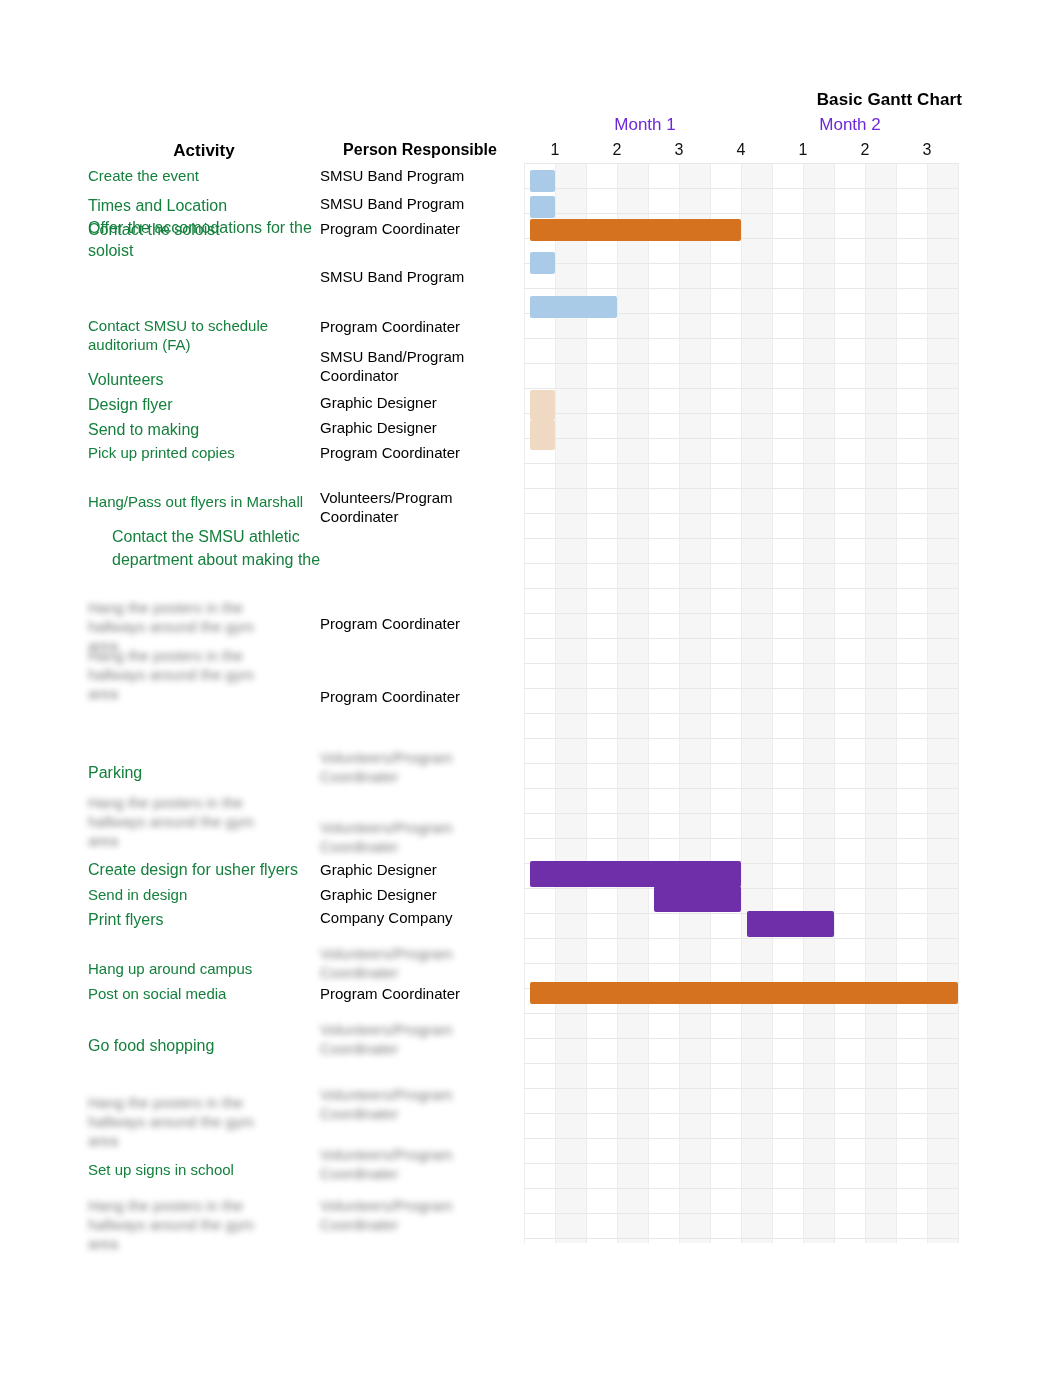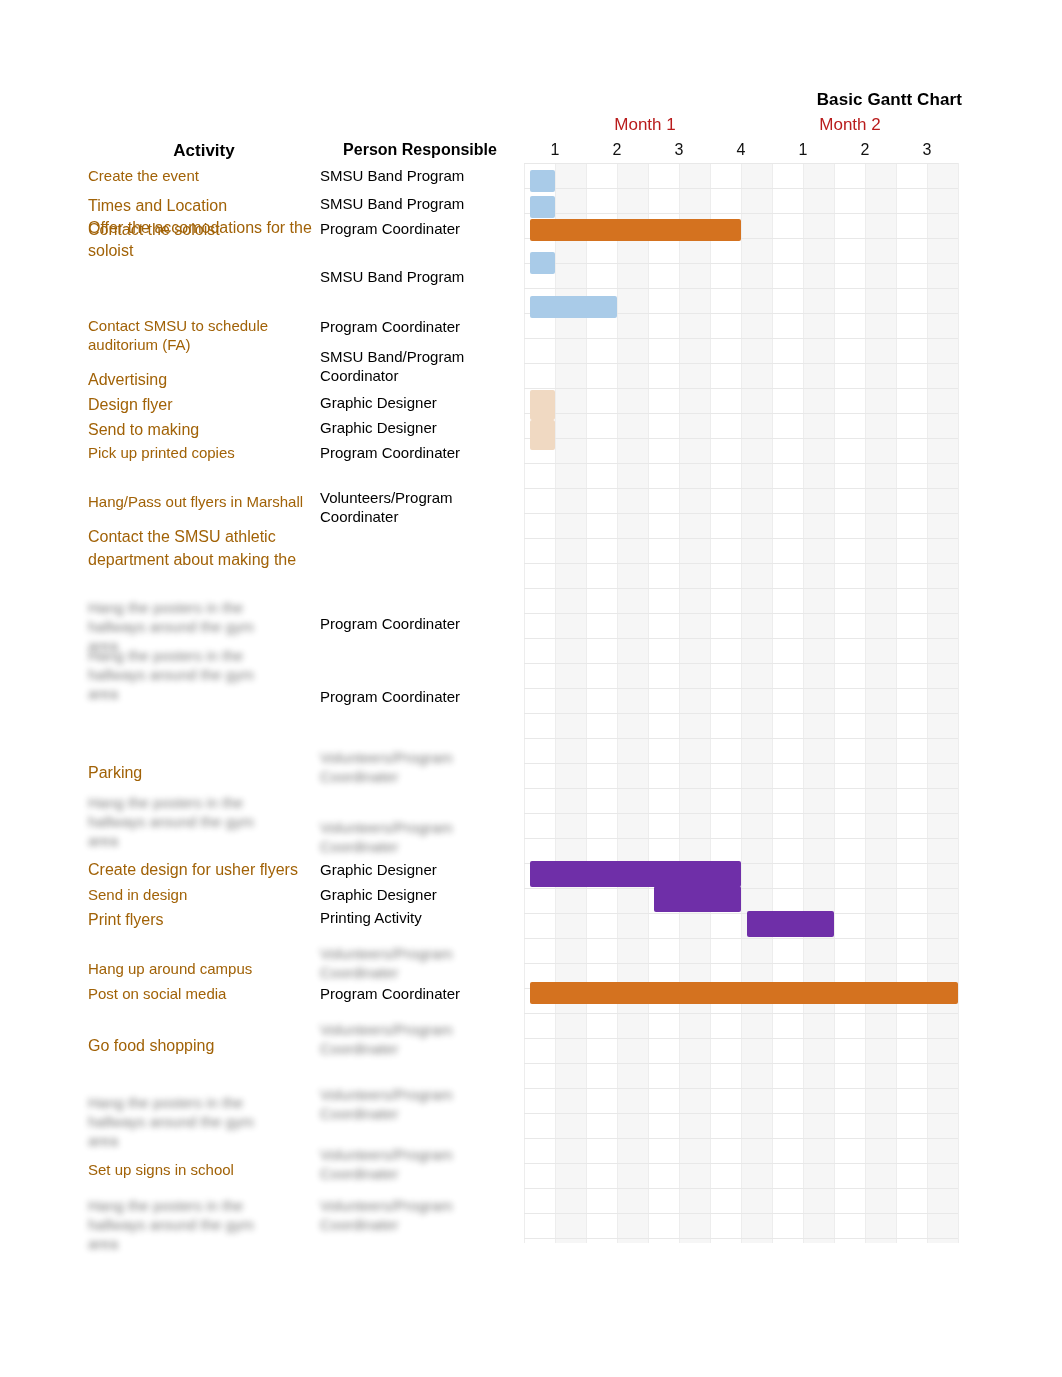--- a/index.html
+++ b/index.html
@@ -26,21 +26,21 @@
     position:absolute;left:88px;top:141px;width:232px;
     text-align:center;font-size:17px;font-weight:bold;
   }
   #hdr-person{
     position:absolute;left:320px;top:141px;width:200px;
     text-align:center;font-size:16px;font-weight:bold;
   }
 
   
   .month-label{
-    position:absolute;top:115px;font-size:17px;text-align:center;color:#b91c1c;
+    position:absolute;top:115px;font-size:17px;text-align:center;color:#6d28d9;
   }
   #month-1{left:560px;width:170px;}
   #month-2{left:790px;width:120px;}
 
   .week-label{
     position:absolute;top:141px;width:26px;text-align:center;
     font-size:16px;color:#111;
   }
 
   
@@ -62,21 +62,21 @@
   }
 
   
   .bar{
     position:absolute;height:18px;border-radius:2px;
   }
 
   
   .act{
     position:absolute;left:88px;width:236px;
-    font-size:15px;line-height:19px;color:#a16207;
+    font-size:15px;line-height:19px;color:#15803d;
   }
   .act.big{font-size:16px;line-height:23px;}
   .per{
     position:absolute;left:320px;width:200px;
     font-size:15px;line-height:19px;color:#000;
   }
   .blurred{
     filter:blur(3.4px);
     color:#2a2a2a;
     opacity:.62;
@@ -194,26 +194,26 @@
       <div class="bar" title="Print flyers" style="left: 747px; width: 87px; top: 911px; height: 26px; background: rgb(111, 47, 168);"></div>
       <div class="bar" title="Post on social media" style="left: 530px; width: 428px; top: 982px; height: 22px; background: rgb(212, 114, 31);"></div>
     </div>
 
   <div id="text-layer">
       <div class="act" style="top: 166px;">Create the event</div>
       <div class="act big" style="top: 194px;">Times and Location</div>
       <div class="act big" style="top: 218px;">Contact the soloist</div>
       <div class="act big" style="top: 216px; width: 230px;">Offer the accomodations for the soloist</div>
       <div class="act" style="top: 316px;">Contact SMSU to schedule auditorium (FA)</div>
-      <div class="act big" style="top: 368px;">Advertising</div>
+      <div class="act big" style="top: 368px;">Volunteers</div>
       <div class="act big" style="top: 393px;">Design flyer</div>
       <div class="act big" style="top: 418px;">Send to making</div>
       <div class="act" style="top: 443px;">Pick up printed copies</div>
       <div class="act" style="top: 492px; width: 250px;">Hang/Pass out flyers in Marshall</div>
-      <div class="act big" style="top: 525px;">Contact the SMSU athletic department about making the</div>
+      <div class="act big" style="top: 525px; margin-left: 24px;">Contact the SMSU athletic department about making the</div>
       <div class="act blurred" style="top: 598px; width: 200px;">Hang the posters in the hallways around the gym area</div>
       <div class="act blurred" style="top: 646px; width: 200px;">Hang the posters in the hallways around the gym area</div>
       <div class="act big" style="top: 761px;">Parking</div>
       <div class="act blurred" style="top: 793px; width: 200px;">Hang the posters in the hallways around the gym area</div>
       <div class="act big" style="top: 858px; width: 245px;">Create design for usher flyers</div>
       <div class="act" style="top: 885px;">Send in design</div>
       <div class="act big" style="top: 908px;">Print flyers</div>
       <div class="act" style="top: 959px;">Hang up around campus</div>
       <div class="act" style="top: 984px;">Post on social media</div>
       <div class="act big" style="top: 1034px;">Go food shopping</div>
@@ -229,21 +229,21 @@
       <div class="per" style="top: 393px;">Graphic Designer</div>
       <div class="per" style="top: 418px;">Graphic Designer</div>
       <div class="per" style="top: 443px;">Program Coordinater</div>
       <div class="per" style="top: 488px;">Volunteers/Program Coordinater</div>
       <div class="per" style="top: 614px;">Program Coordinater</div>
       <div class="per" style="top: 687px;">Program Coordinater</div>
       <div class="per blurred" style="top: 748px;">Volunteers/Program Coordinater</div>
       <div class="per blurred" style="top: 818px;">Volunteers/Program Coordinater</div>
       <div class="per" style="top: 860px;">Graphic Designer</div>
       <div class="per" style="top: 885px;">Graphic Designer</div>
-      <div class="per" style="top: 908px;">Printing Activity</div>
+      <div class="per" style="top: 908px;">Company Company</div>
       <div class="per blurred" style="top: 944px;">Volunteers/Program Coordinater</div>
       <div class="per" style="top: 984px;">Program Coordinater</div>
       <div class="per blurred" style="top: 1020px;">Volunteers/Program Coordinater</div>
       <div class="per blurred" style="top: 1085px;">Volunteers/Program Coordinater</div>
       <div class="per blurred" style="top: 1145px;">Volunteers/Program Coordinater</div>
       <div class="per blurred" style="top: 1196px;">Volunteers/Program Coordinater</div>
     </div>
 
 </div>
 

